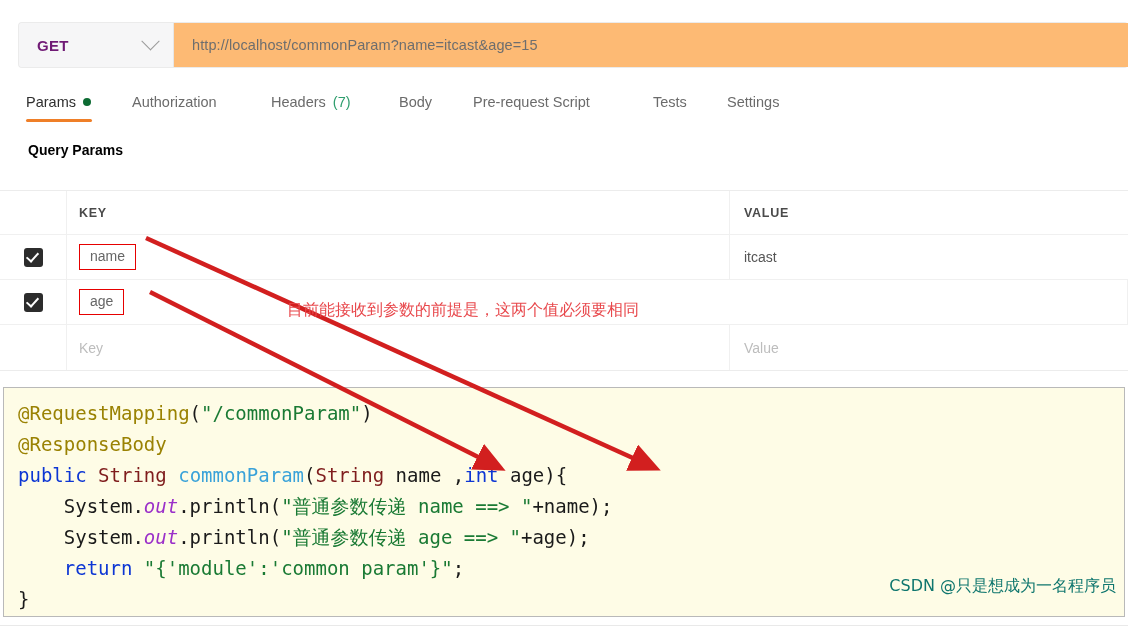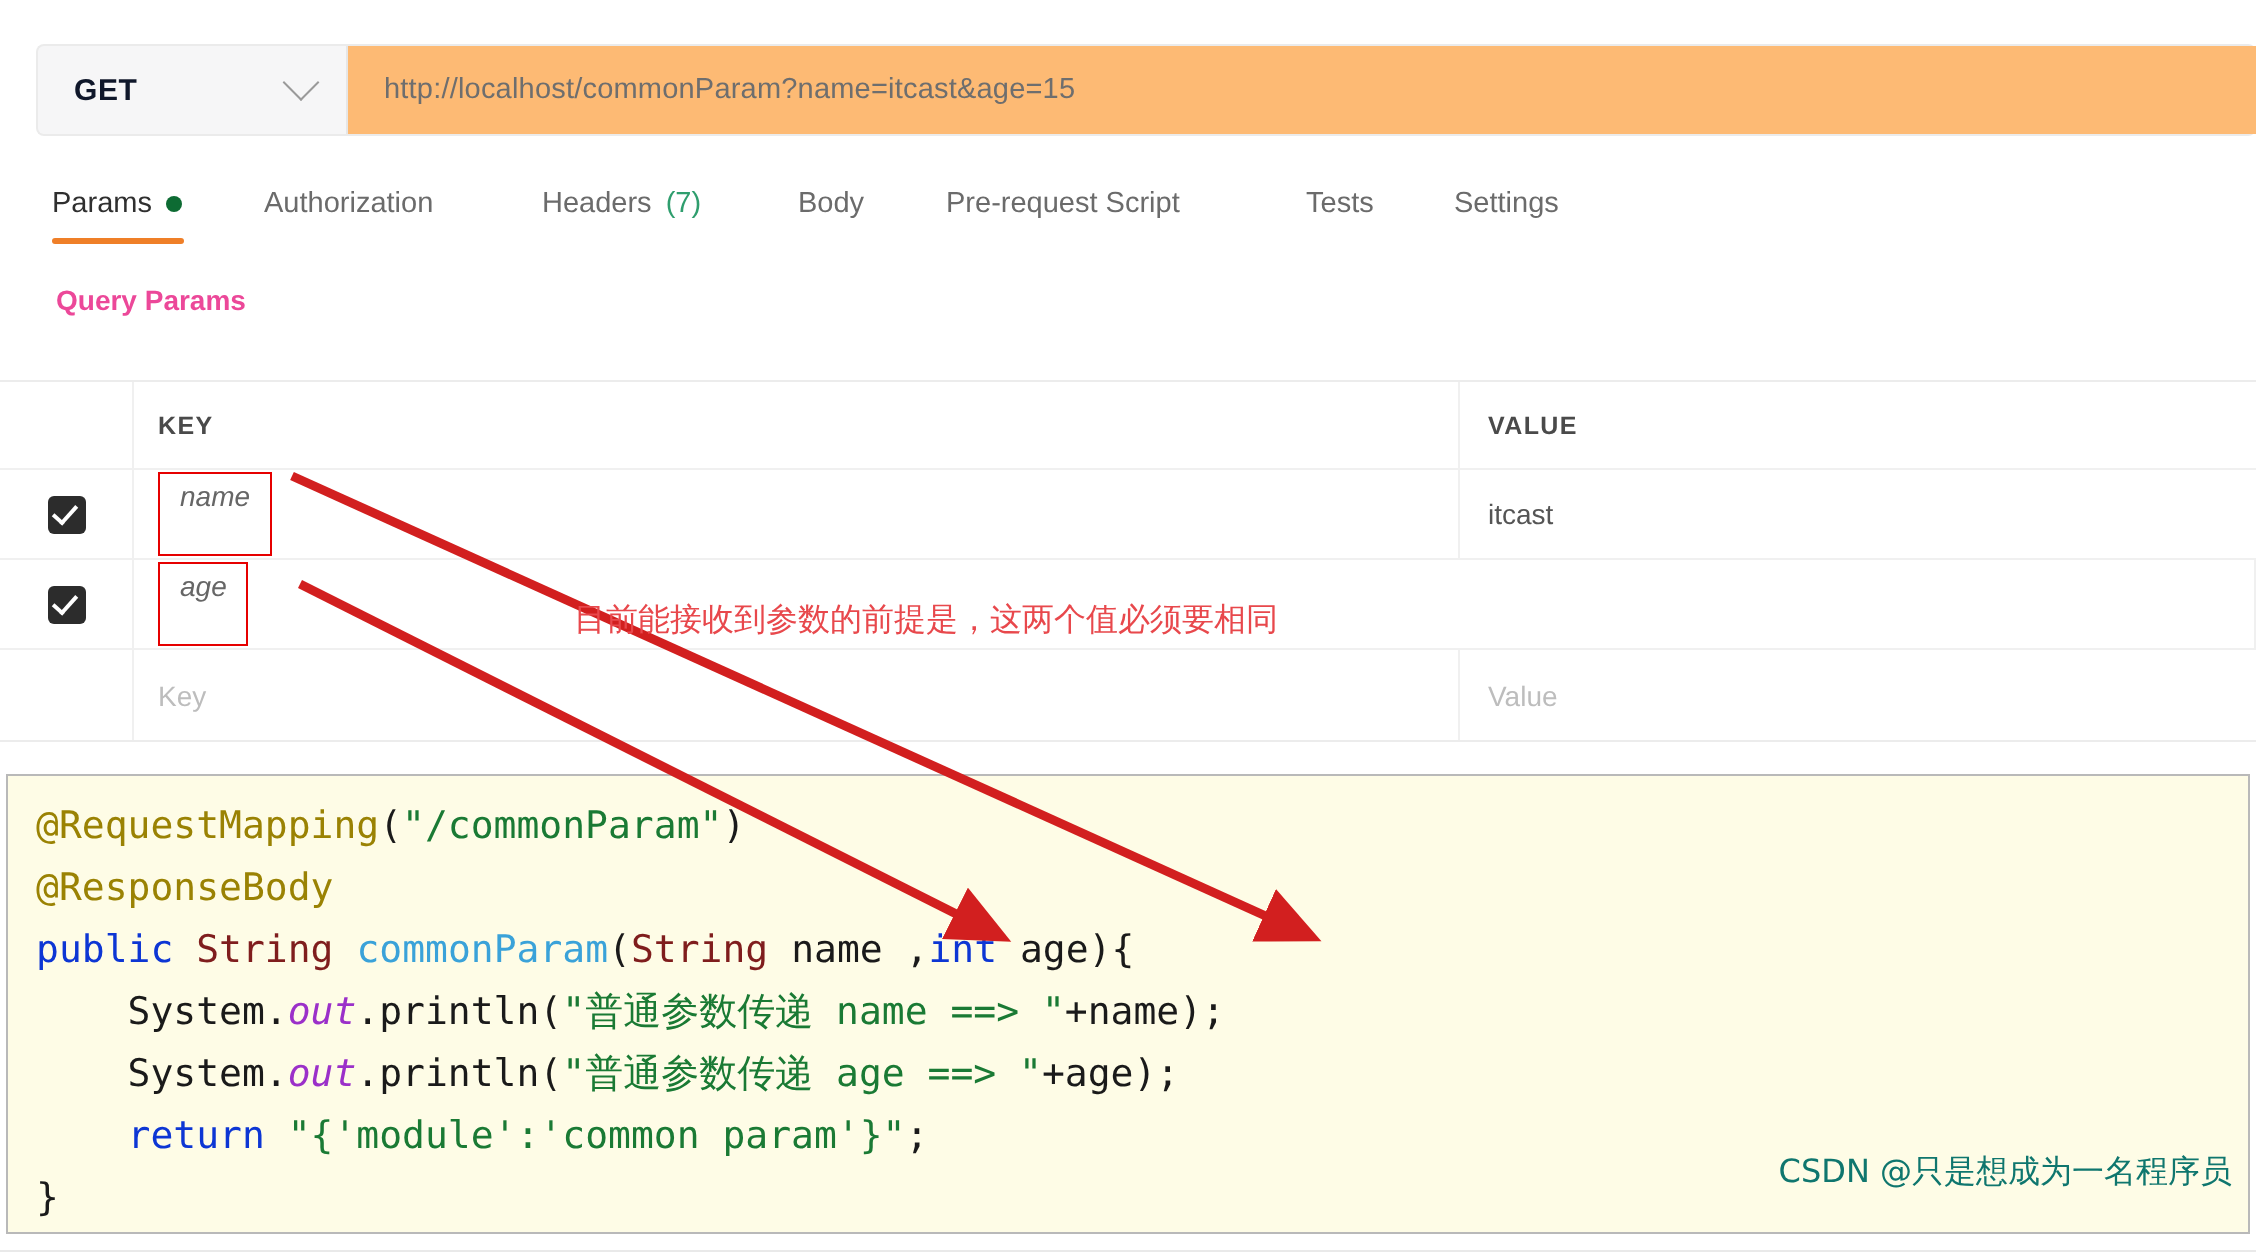--- a/index.html
+++ b/index.html
@@ -34,21 +34,21 @@
     align-items: center;
     justify-content: space-between;
     padding: 0 16px 0 18px;
     border-right: 1px solid #e6e6e6;
     background: #f6f6f7;
     border-radius: 4px 0 0 4px;
   }
   .method-label {
     font-size: 15px;
     font-weight: bold;
-    color: #0f172a;
+    color: #701a75;
     letter-spacing: .3px;
   }
   .chev {
     width: 13px; height: 13px;
     border-right: 1.6px solid #9a9a9a;
     border-bottom: 1.6px solid #9a9a9a;
     transform: rotate(45deg) translate(-3px,-3px);
   }
   .url-input {
     flex: 1;
@@ -93,21 +93,21 @@
     width: 66px; height: 2.5px;
     background: #ef7f28;
     border-radius: 2px;
   }
 
   .qp-label {
     position: absolute;
     left: 28px; top: 142px;
     font-size: 14px;
     font-weight: bold;
-    color: #ec4899;
+    color: #000000;
   }
 
   
   .ptable {
     position: absolute;
     left: 0; top: 190px;
     width: 1128px;
     border-top: 1px solid #ececec;
     border-bottom: 1px solid #ececec;
   }
@@ -155,26 +155,25 @@
   .cell-txt {
     font-size: 14px;
     color: #555;
   }
   .cell-ph {
     font-size: 14px;
     color: #bdbdbd;
   }
   .boxed {
     display: inline-block;
-    padding: 3px 10px 20px 10px;
+    padding: 3px 10px 4px 10px;
     border: 1.6px solid #e60000;
     font-size: 14px;
     color: #666;
     line-height: 17px;
-    font-style: italic;
   }
   .ckbox {
     width: 19px; height: 19px;
     background: #2c2c2c;
     border-radius: 3px;
     position: relative;
   }
   .ckbox::after {
     content: "";
     position: absolute;

